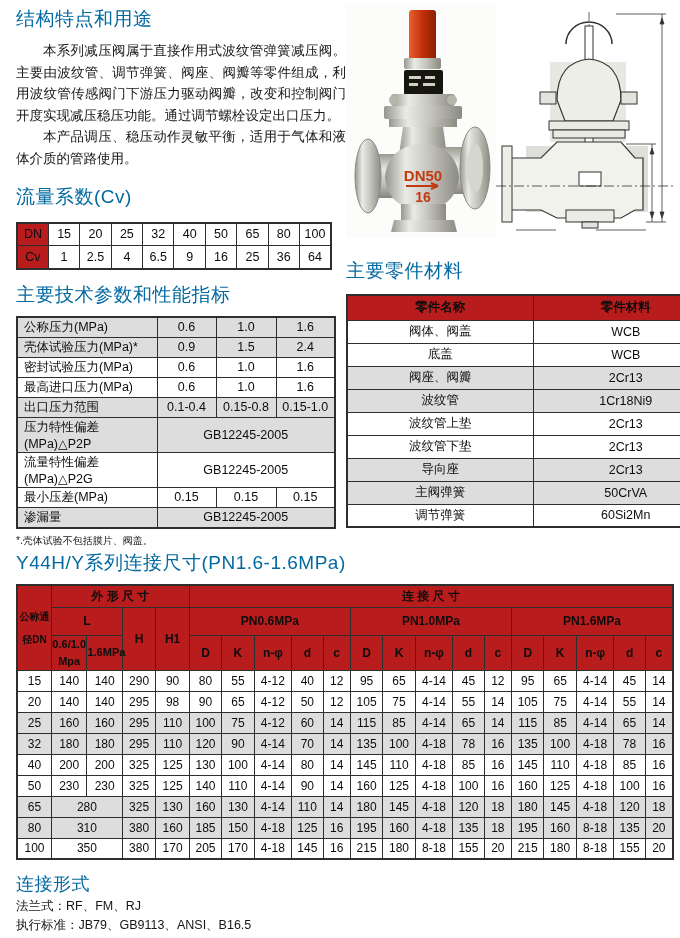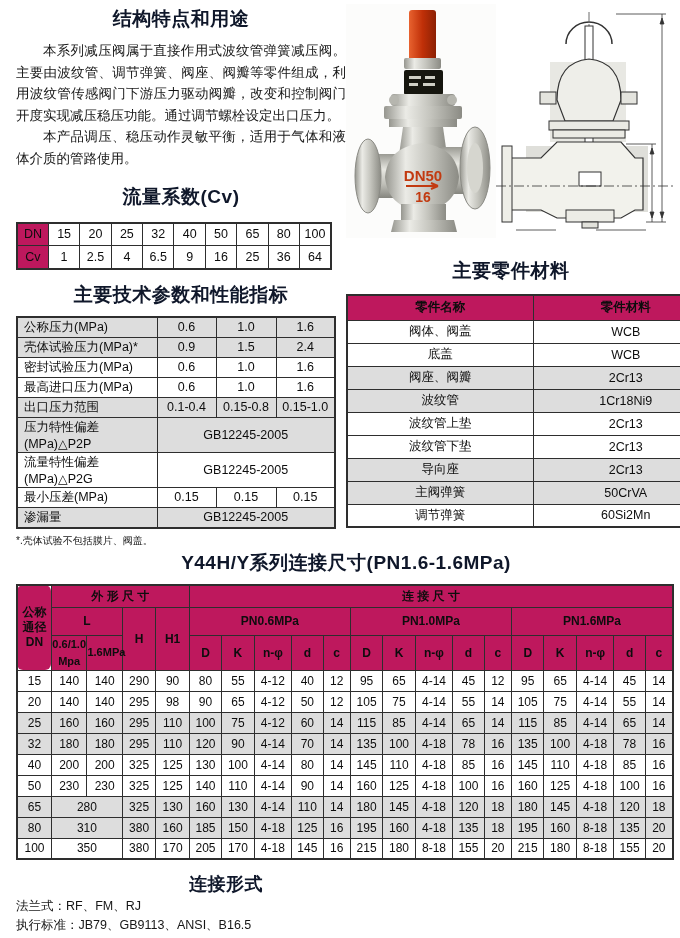--- a/index.html
+++ b/index.html
@@ -2,55 +2,55 @@
 <html><head>
 <meta charset="utf-8">
 <style>
   * { margin:0; padding:0; box-sizing:border-box; }
   html,body { width:680px; height:938px; }
   body {
     position:relative; background:#ffffff; color:#111;
     font-family:"Liberation Sans","DejaVu Sans",sans-serif;
     overflow:hidden;
   }
-  .sec-title { font-size:19px; font-weight:bold; color:#0f172a; letter-spacing:0.5px;text-align:center; }
+  .sec-title { font-size:19px; font-weight:normal; color:#0369a1; letter-spacing:0.5px; }
   .para { font-size:13.5px; line-height:21.6px; text-align:justify; text-indent:2em; color:#161616; }
 
   #left  { position:absolute; left:16px;  top:6px;  width:330px; }
   #right { position:absolute; left:346px; top:4px;  width:330px; }
   #dims  { position:absolute; left:16px;  top:550px; width:660px; }
   #footer{ position:absolute; left:16px;  top:872px; width:420px; }
 
   table.t { border-collapse:collapse; border:2px solid #2e2e2e; table-layout:fixed; }
   .t th, .t td {
     border:1px solid #2e2e2e; text-align:center; vertical-align:middle;
     font-size:12.5px; padding:1px 1px; color:#0d0d0d;
   }
-  .hd { background:#be185d; }
+  .hd { background:#b91c1c; }
   tr.shaded td { background:#dddddd; }
   .lbl { text-align:left !important; padding-left:6px !important; }
 
   #cv-table { width:316px; margin-top:12px; }
   #cv-table td { height:23px; }
 
   #params-table { width:318px; margin-top:8px; }
   #params-table td { height:14px; }
   .footnote { font-size:10px; margin-top:5px; color:#161616; }
 
   .img-row { display:flex; align-items:flex-start; }
   #materials-title { margin-top:20px; }
   #materials-table { width:374px; margin-top:10px; }
   #materials-table th { height:25px; font-weight:bold; }
   #materials-table td { height:23px; }
 
   #dims-table { width:658px; margin-top:8px; }
   #dims-table th { font-weight:bold; font-size:12px; padding:0; }
   #dims-table td { font-size:12px; height:21px; padding:0; }
   #dims-table th.small { font-size:11px; line-height:17px; }
-  #dims-table th.dncell { font-size:12px; line-height:15px;border-radius:6px; }
+  #dims-table th.dncell { font-size:10px; line-height:23px; }
   #dims-table tr.hrow1 th { height:22px; }
   #dims-table tr.hrow2 th { height:28px; }
   #dims-table tr.hrow3 th { height:24px; }
 
   #footer .sec-title { font-size:18px; }
   .footer-line { font-size:12.5px; line-height:17px; margin-top:2px; color:#161616; }
 </style>
 </head>
 <body>
 

